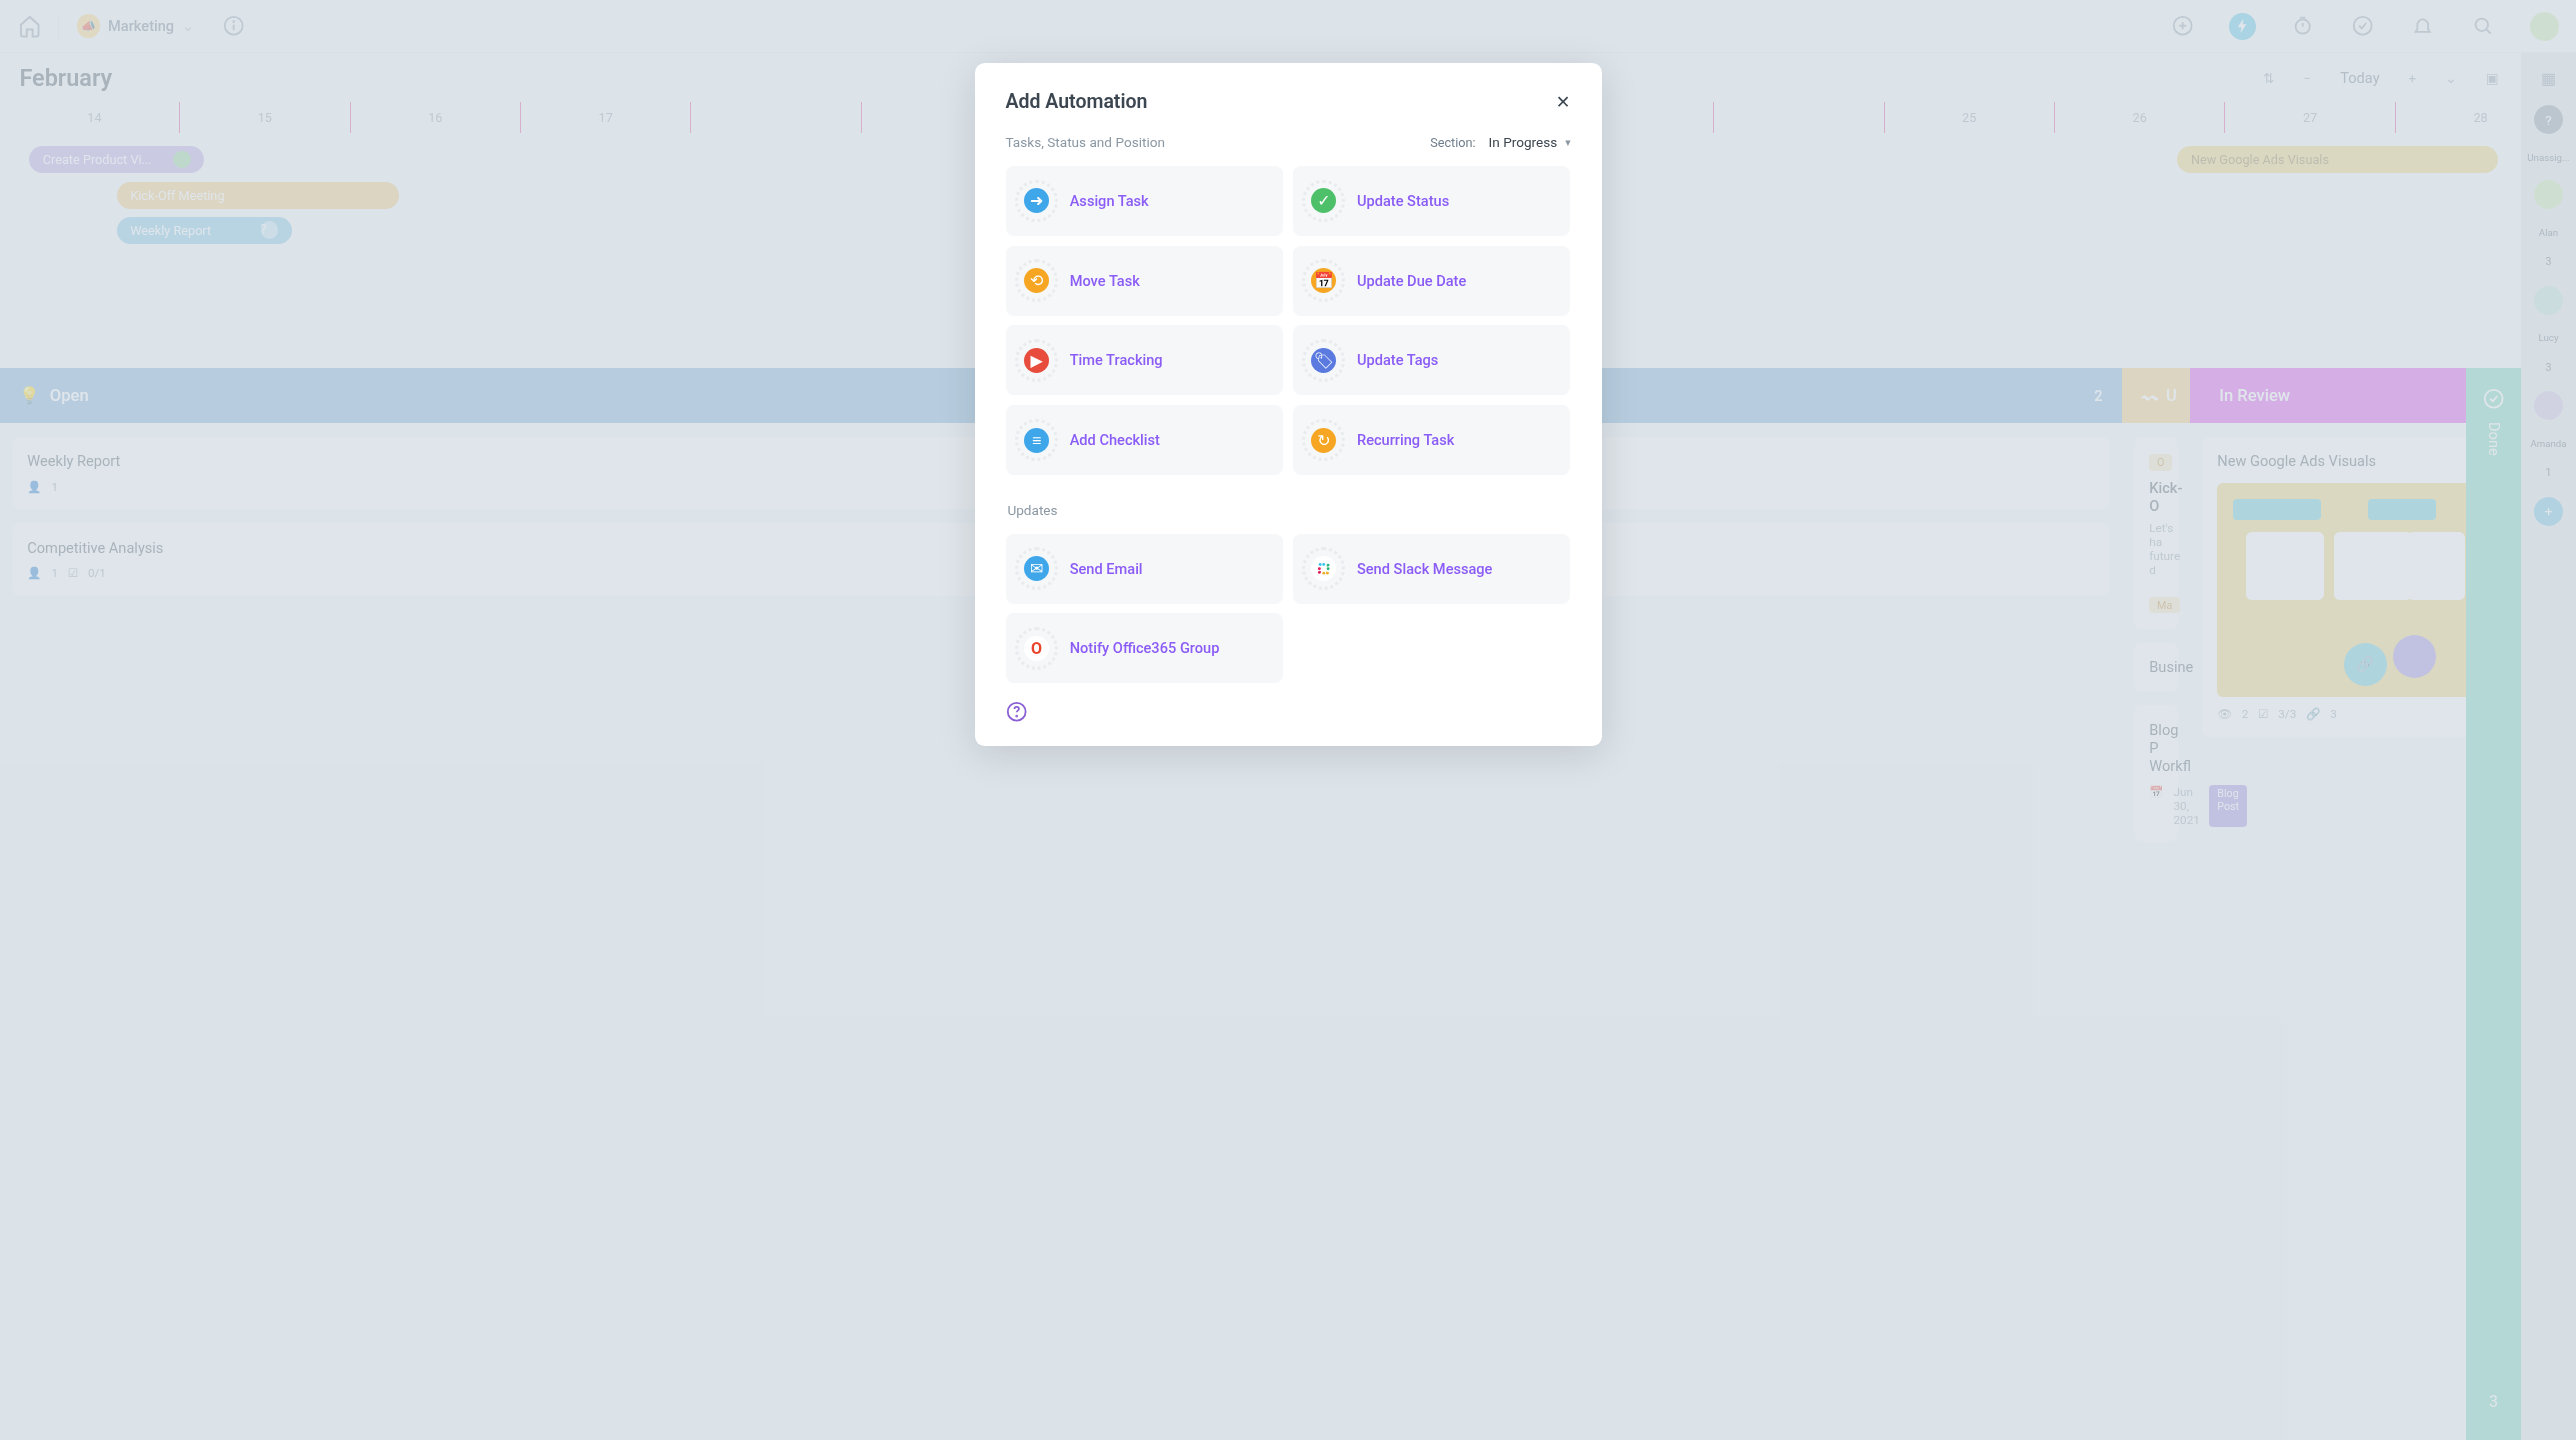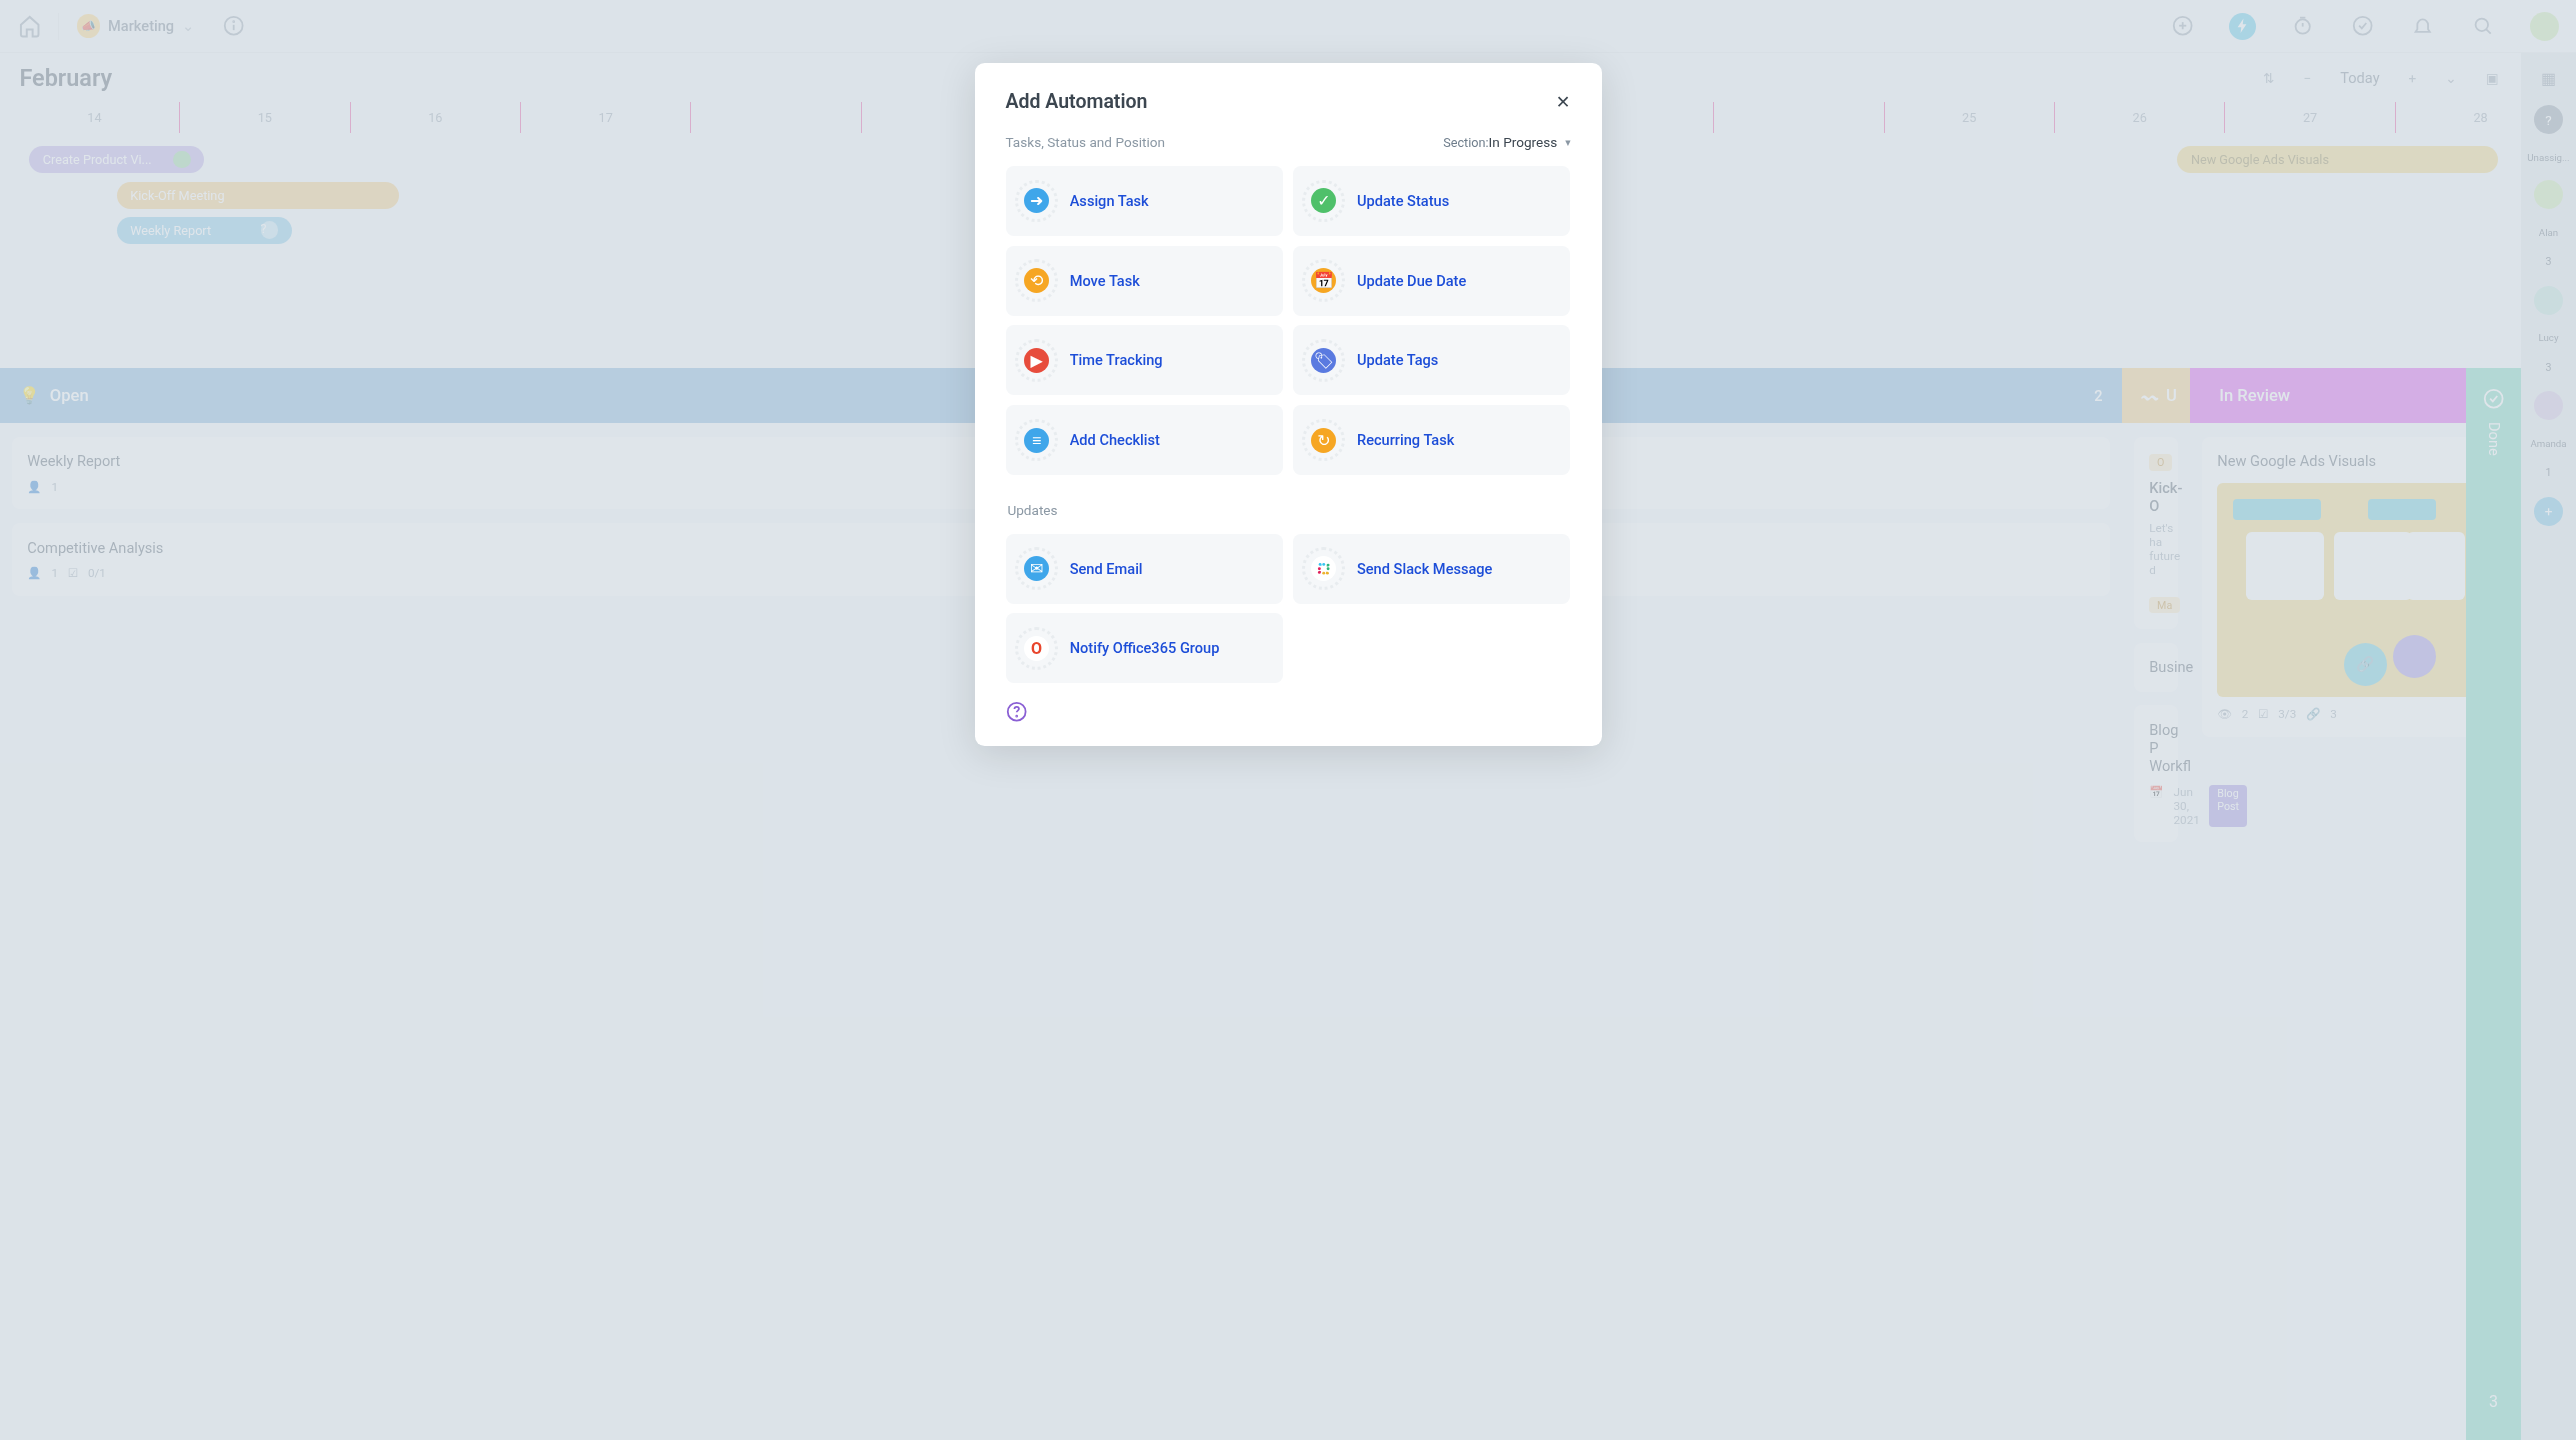--- a/index.html
+++ b/index.html
@@ -59,28 +59,28 @@
 
 .overlay{position:absolute;inset:0;background:rgba(210,218,225,0.7);display:flex;align-items:flex-start;justify-content:center;padding-top:63px;}
 .modal{width:627px;background:#fff;border-radius:9.7px;padding:27px 31px 23.4px 31px;box-shadow:0 7.8px 39px rgba(0,0,0,0.12);}
 .modal-header{display:flex;align-items:center;margin-bottom:21.4px;}
 .modal-title{font-size:19.5px;font-weight:600;color:#3c4650;}
 .modal-close{margin-left:auto;font-size:17.5px;color:#3c4650;cursor:pointer;}
 .modal-sub{display:flex;align-items:center;margin-bottom:15.6px;}
 .modal-sub .section-label{font-size:13.6px;color:#8b98a4;}
 .modal-sub .spacer{flex:1;}
 .modal-sub .sec{font-size:12.7px;color:#6f7e8c;}
-.modal-sub .sec-val{font-size:13.6px;color:#3c4650;margin-left:0;}
+.modal-sub .sec-val{font-size:13.6px;color:#3c4650;margin-left:13px;}
 .modal-sub .chev{color:#8b98a4;margin-left:7.8px;font-size:10.7px;}
 .grid{display:flex;flex-wrap:wrap;gap:9.7px;}
 .opt{width:calc(50% - 4.9px);height:70px;background:#f5f7f9;border-radius:7.8px;display:flex;align-items:center;padding:0 13.6px;gap:15.6px;cursor:pointer;}
 .opt-icon{width:35px;height:35px;border-radius:50%;display:flex;align-items:center;justify-content:center;position:relative;}
 .opt-icon .gear{position:absolute;inset:-3.9px;border:3.9px dotted #e8ecef;border-radius:50%;}
 .opt-icon .inner{width:25px;height:25px;border-radius:50%;display:flex;align-items:center;justify-content:center;}
-.opt-label{font-size:14.6px;color:#1d4ed8;font-weight:500;}
+.opt-label{font-size:14.6px;color:#8b5cf6;font-weight:500;}
 .section-title{width:100%;font-size:13.6px;color:#8b98a4;margin:17.5px 0 5.8px 1.9px;}
 .help{margin-top:17.5px;width:21.4px;height:21.4px;}
 
 svg{display:block;}
 </style>
 </head>
 <body>
 
 <div class="bg">
   <div class="topbar">

